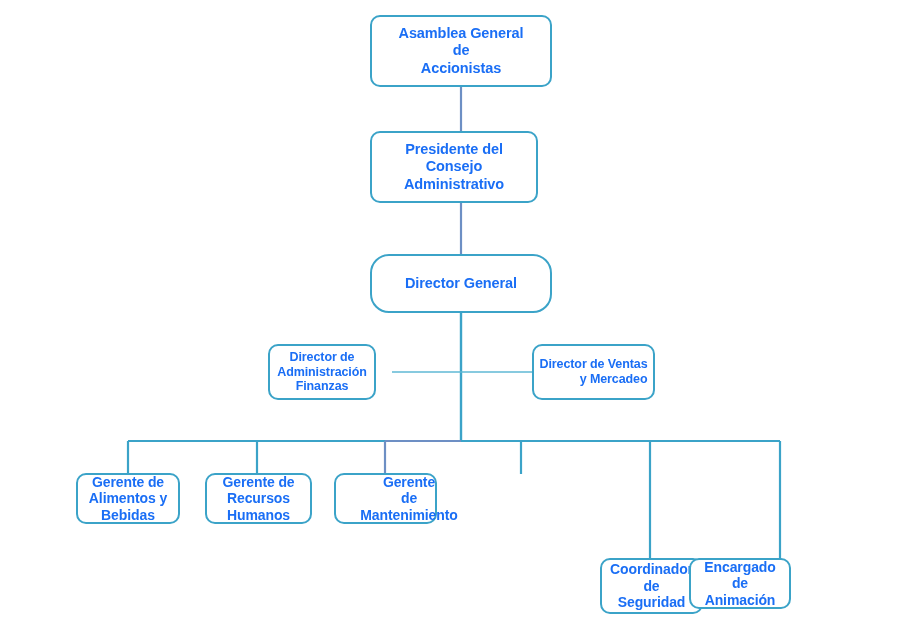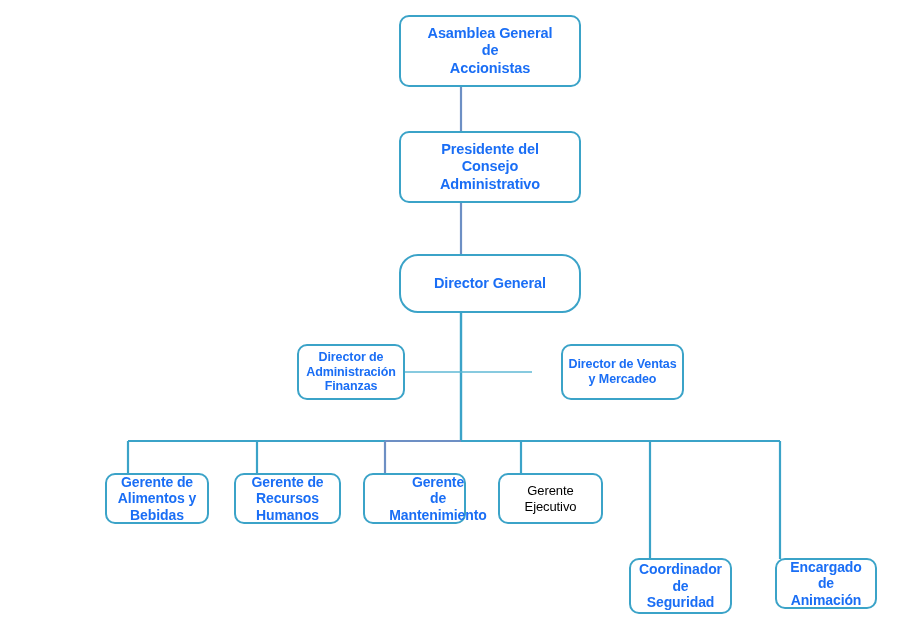--- a/index.html
+++ b/index.html
@@ -34,21 +34,20 @@
     border-radius: 10px;
     display: flex;
     align-items: center;
     justify-content: center;
     text-align: center;
     color: #1a6ef5;
     font-weight: bold;
     line-height: 1.18;
     letter-spacing: -0.1px;
     z-index: 2;
-    margin-left: 29px;
   }
   .node-label {
     display: block;
     white-space: pre-line;
     padding: 0 4px;
   }
   
   .tier-top    { font-size: 14.5px; }
   .tier-mid    { font-size: 12.5px; }
   .tier-small  { font-size: 14px; }
@@ -85,37 +84,37 @@
     <line x1="650" y1="441" x2="650" y2="559" stroke="#3ba3c8" stroke-width="2.2"></line>
     <line x1="780" y1="441" x2="780" y2="559" stroke="#3ba3c8" stroke-width="2.2"></line>
   </svg>
 
   <div class="node tier-top" style="left:370px; top:15px; width:182px; height:72px;">
     <span class="node-label">Asamblea General
 de
 Accionistas</span>
   </div>
 
-  <div class="node tier-top" style="left:370px; top:131px; width:182px; height:72px;">
+  <div class="node tier-top" style="left:370px; top:131px; width:168px; height:72px;">
     <span class="node-label">Presidente del
 Consejo
 Administrativo</span>
   </div>
 
   <div class="node tier-top" style="left:370px; top:254px; width:182px; height:59px;border-radius:19px;">
     <span class="node-label">Director General</span>
   </div>
 
   <div class="node tier-mid" style="left:268px; top:344px; width:108px; height:56px;">
     <span class="node-label">Director de
 Administración
 Finanzas</span>
   </div>
 
-  <div class="node tier-mid" style="left:532px; top:344px; width:123px; height:56px;">
+  <div class="node tier-mid" style="left:532px; top:344px; width:123px; height:56px;text-align:right;">
     <span class="node-label">Director de Ventas
 y Mercadeo</span>
   </div>
 
   <div class="node tier-small" style="left:76px; top:473px; width:104px; height:51px;">
     <span class="node-label">Gerente de
 Alimentos y
 Bebidas</span>
   </div>
 
@@ -123,28 +122,25 @@
     <span class="node-label">Gerente de
 Recursos Humanos</span>
   </div>
 
   <div class="node tier-small" style="left:334px; top:473px; width:103px; height:51px;padding-left:47px;">
     <span class="node-label">Gerente
 de
 Mantenimiento</span>
   </div>
 
-  <div class="node tier-plain" style="left:469px; top:473px; width:105px; height:51px;">
-    <span class="node-label">Gerente Ejecutivo</span>
-  </div>
 
   <div class="node tier-small" style="left:600px; top:558px; width:103px; height:56px;justify-content:center;">
     <span class="node-label">Coordinador
 de
 Seguridad</span>
   </div>
 
-  <div class="node tier-small" style="left:746px; top:558px; width:102px; height:51px;">
+  <div class="node tier-small" style="left:689px; top:558px; width:102px; height:51px;">
     <span class="node-label">Encargado
 de Animación</span>
   </div>
 
 </div>
 
 </body></html>

